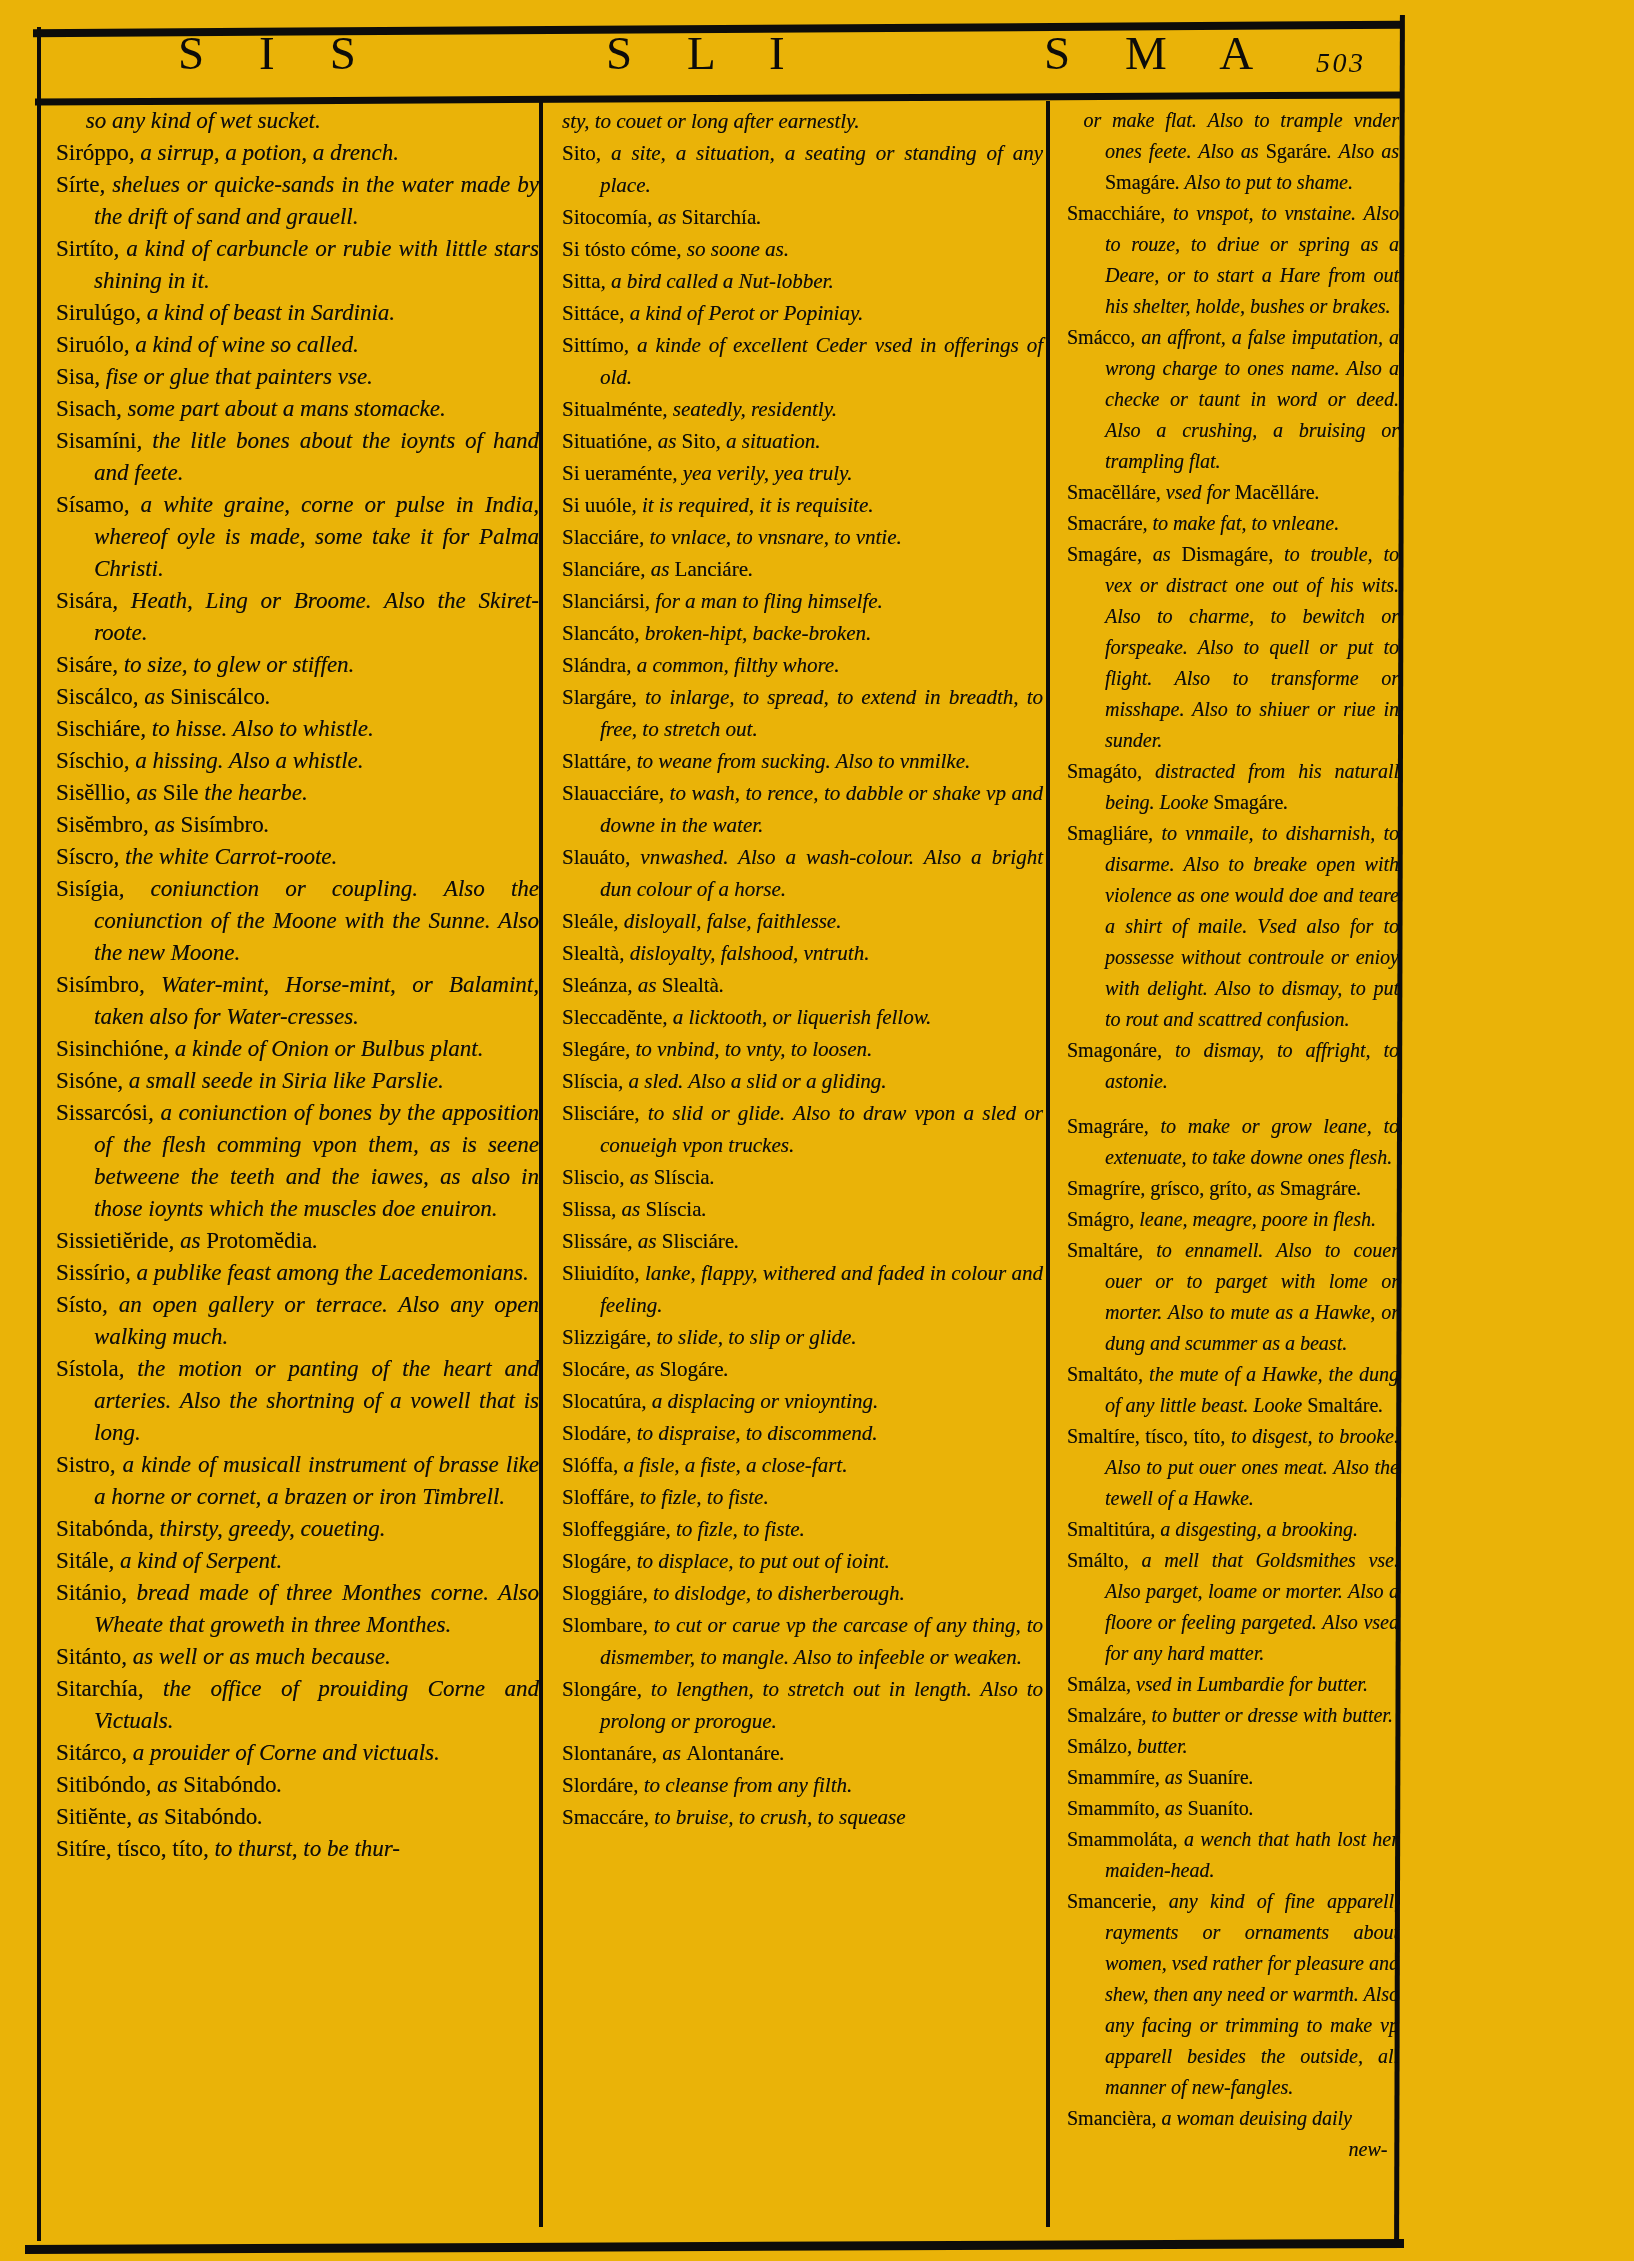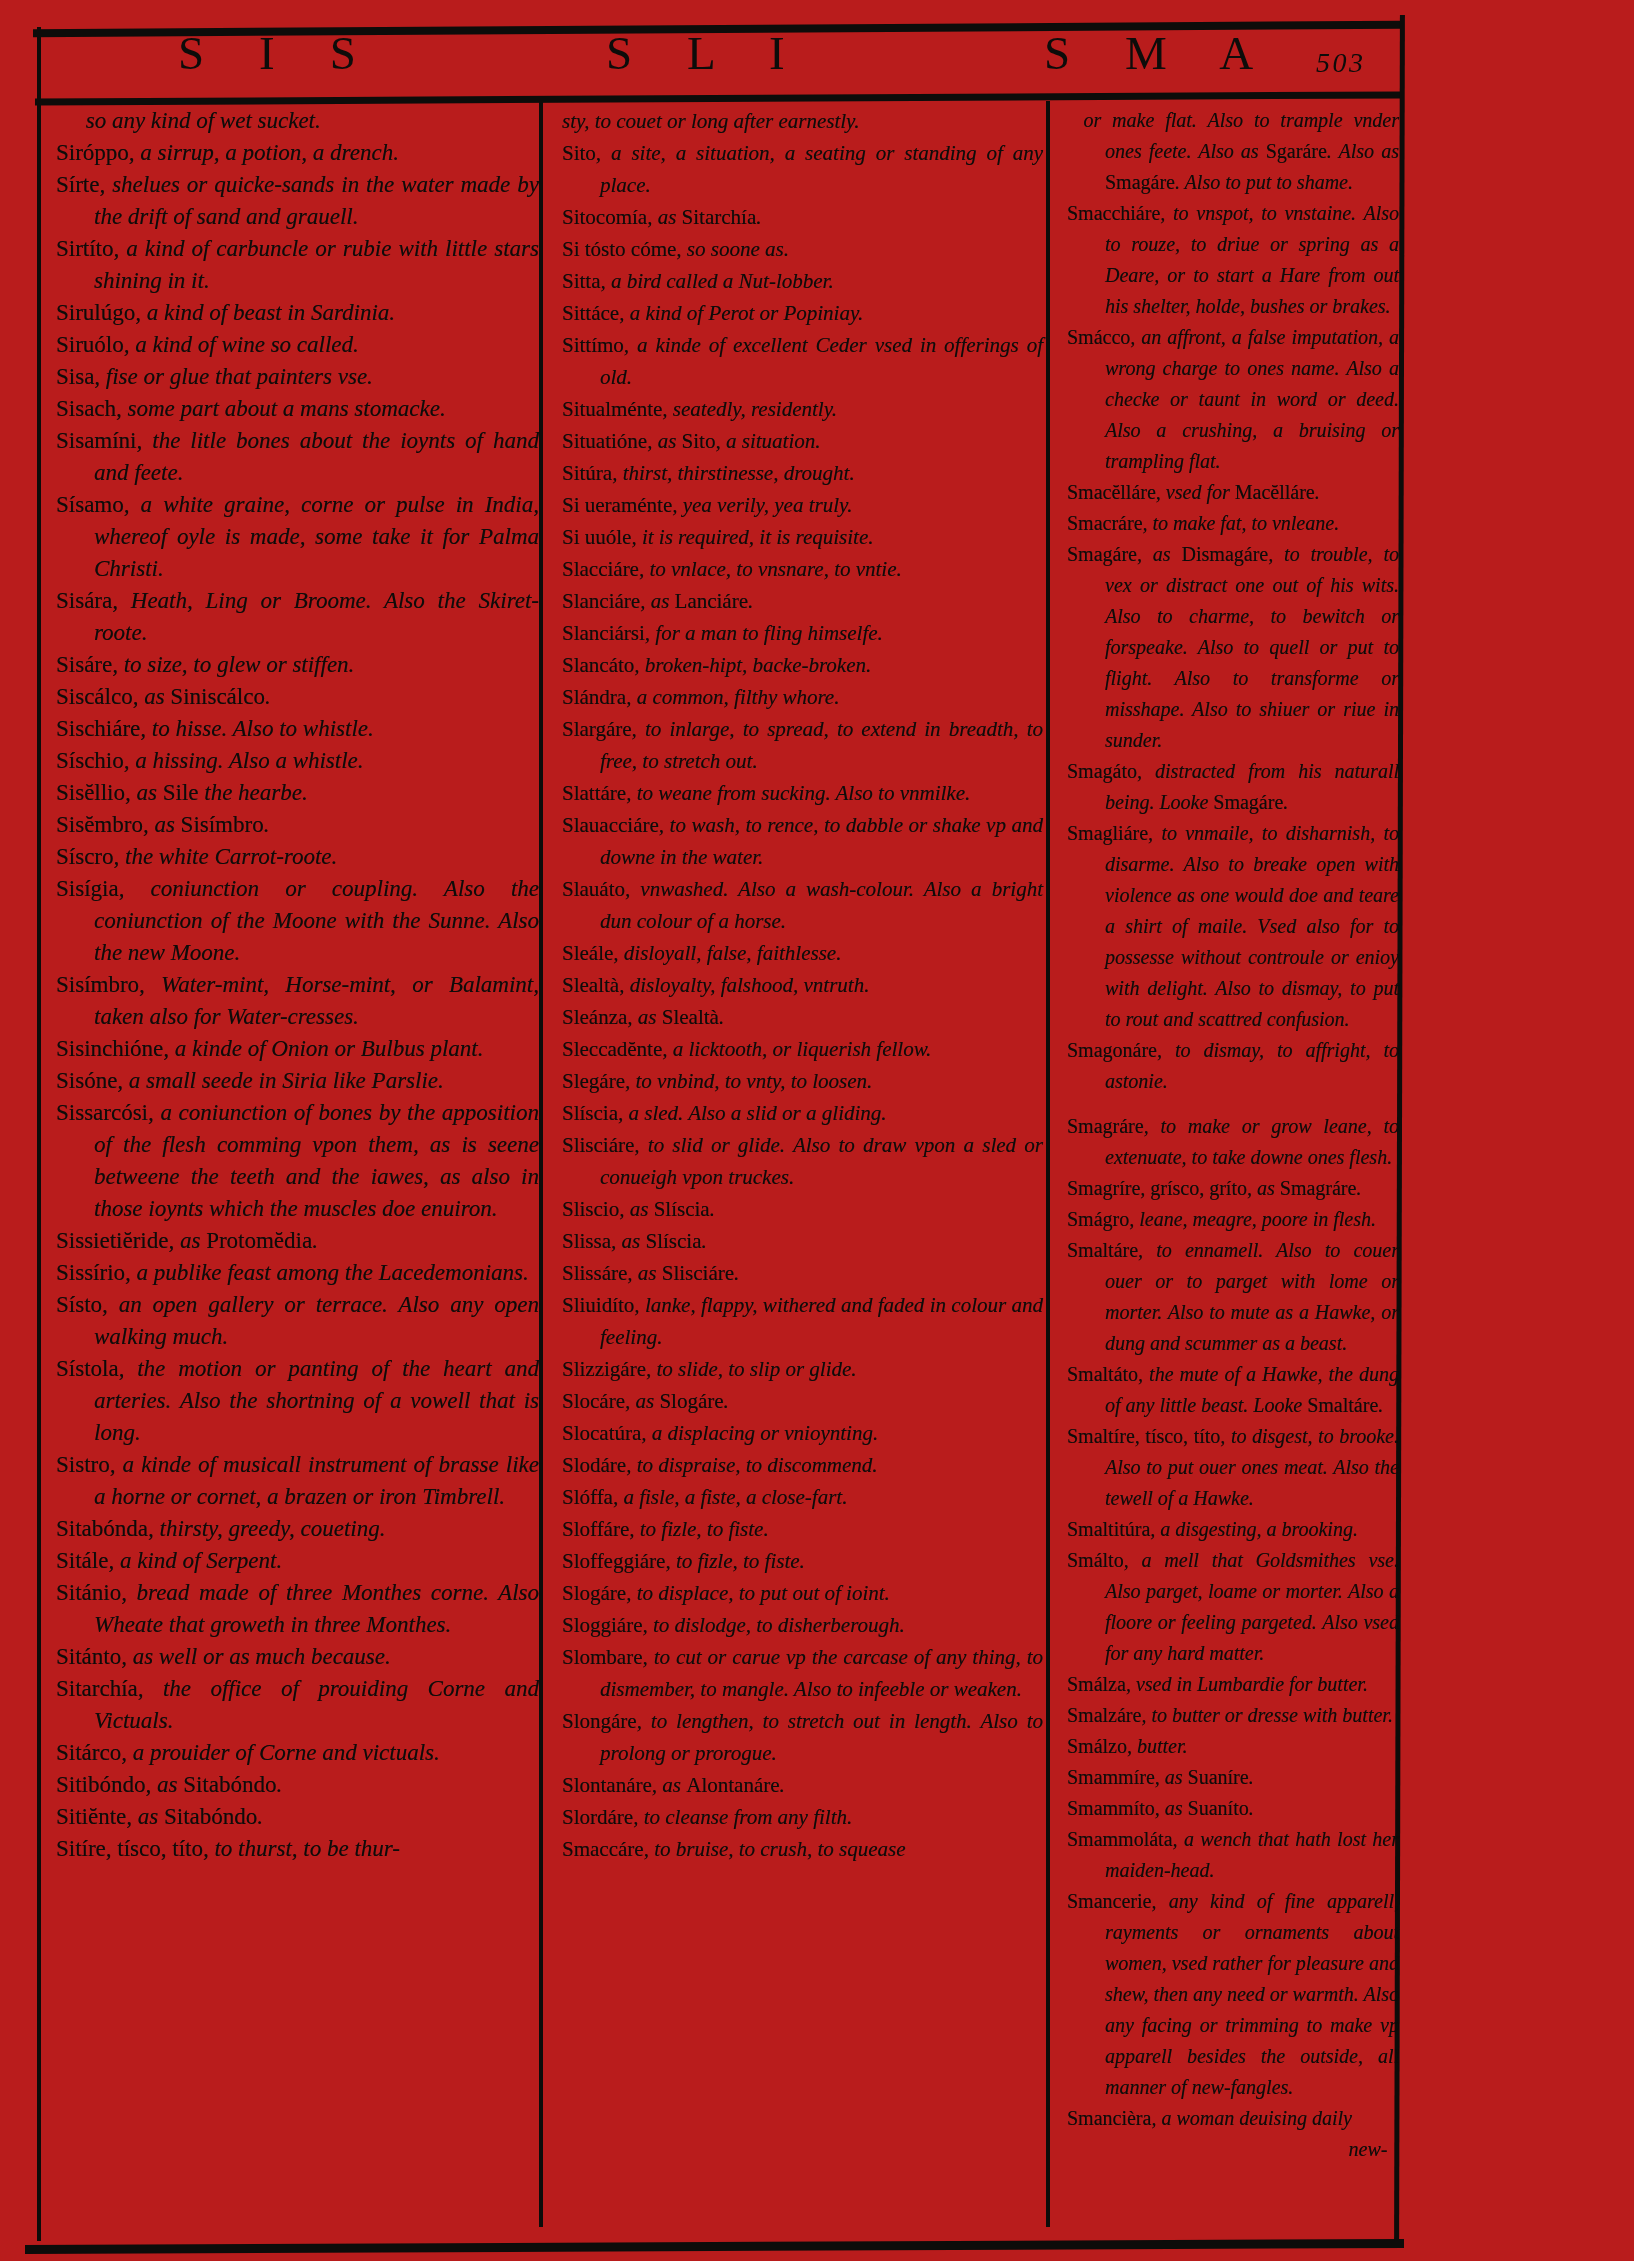--- a/index.html
+++ b/index.html
@@ -1,16 +1,16 @@
 <!DOCTYPE html>
 <html style="font-size:13.3px"><head>
 <meta charset="utf-8">
 <style>
   html,body{margin:0;padding:0;background:#ffffff;}
-  .page{position:relative;width:1635px;height:2261px;background:#b91c1c;overflow:hidden;
+  .page{position:relative;width:1635px;height:2261px;background:#eab308;overflow:hidden;
         font-family:"Liberation Serif","DejaVu Serif",serif;color:#0d0c0a;}
   .rule{position:absolute;background:#0d0c0a;}
   .hletters{position:absolute;font-size:47px;line-height:50px;letter-spacing:21.6px;
             font-weight:normal;white-space:nowrap;}
   .pagenum{position:absolute;font-size:28px;line-height:45px;font-style:italic;letter-spacing:2.5px;}
   .col{position:absolute;top:105px;text-align:justify;
        text-shadow:0.2px 0.2px 0 rgba(13,12,10,0.45);margin-left:8px;}
   #col1{left:48px;width:483px;font-size:23px;line-height:32px;}
   #col2{left:554px;width:481px;font-size:21px;line-height:32px;}
   #col3{left:1059px;width:332px;font-size:20px;line-height:31px;}
@@ -83,21 +83,20 @@
   <div class="col" id="col2">
       <p class="entry cont"><span class="df">sty, to couet or long after earnestly.</span></p>
       <p class="entry"><span class="hw">Sito</span><span class="df">, a site, a situation, a seating or standing of any place.</span></p>
       <p class="entry"><span class="hw">Sitocomía</span><span class="df">, as </span><span class="rm">Sitarchía</span><span class="df">.</span></p>
       <p class="entry"><span class="hw">Si tósto cóme</span><span class="df">, so soone as.</span></p>
       <p class="entry"><span class="hw">Sitta</span><span class="df">, a bird called a Nut-lobber.</span></p>
       <p class="entry"><span class="hw">Sittáce</span><span class="df">, a kind of Perot or Popiniay.</span></p>
       <p class="entry"><span class="hw">Sittímo</span><span class="df">, a kinde of excellent Ceder vsed in offerings of old.</span></p>
       <p class="entry"><span class="hw">Situalménte</span><span class="df">, seatedly, residently.</span></p>
       <p class="entry"><span class="hw">Situatióne</span><span class="df">, as </span><span class="rm">Sito</span><span class="df">, a situation.</span></p>
-      <p class="entry"><span class="hw">Sitúra</span><span class="df">, thirst, thirstinesse, drought.</span></p>
       <p class="entry"><span class="hw">Si ueraménte</span><span class="df">, yea verily, yea truly.</span></p>
       <p class="entry"><span class="hw">Si uuóle</span><span class="df">, it is required, it is requisite.</span></p>
       <p class="entry"><span class="hw">Slacciáre</span><span class="df">, to vnlace, to vnsnare, to vntie.</span></p>
       <p class="entry"><span class="hw">Slanciáre</span><span class="df">, as </span><span class="rm">Lanciáre</span><span class="df">.</span></p>
       <p class="entry"><span class="hw">Slanciársi</span><span class="df">, for a man to fling himselfe.</span></p>
       <p class="entry"><span class="hw">Slancáto</span><span class="df">, broken-hipt, backe-broken.</span></p>
       <p class="entry"><span class="hw">Slándra</span><span class="df">, a common, filthy whore.</span></p>
       <p class="entry"><span class="hw">Slargáre</span><span class="df">, to inlarge, to spread, to extend in breadth, to free, to stretch out.</span></p>
       <p class="entry"><span class="hw">Slattáre</span><span class="df">, to weane from sucking. Also to vnmilke.</span></p>
       <p class="entry"><span class="hw">Slauacciáre</span><span class="df">, to wash, to rence, to dabble or shake vp and downe in the water.</span></p>

